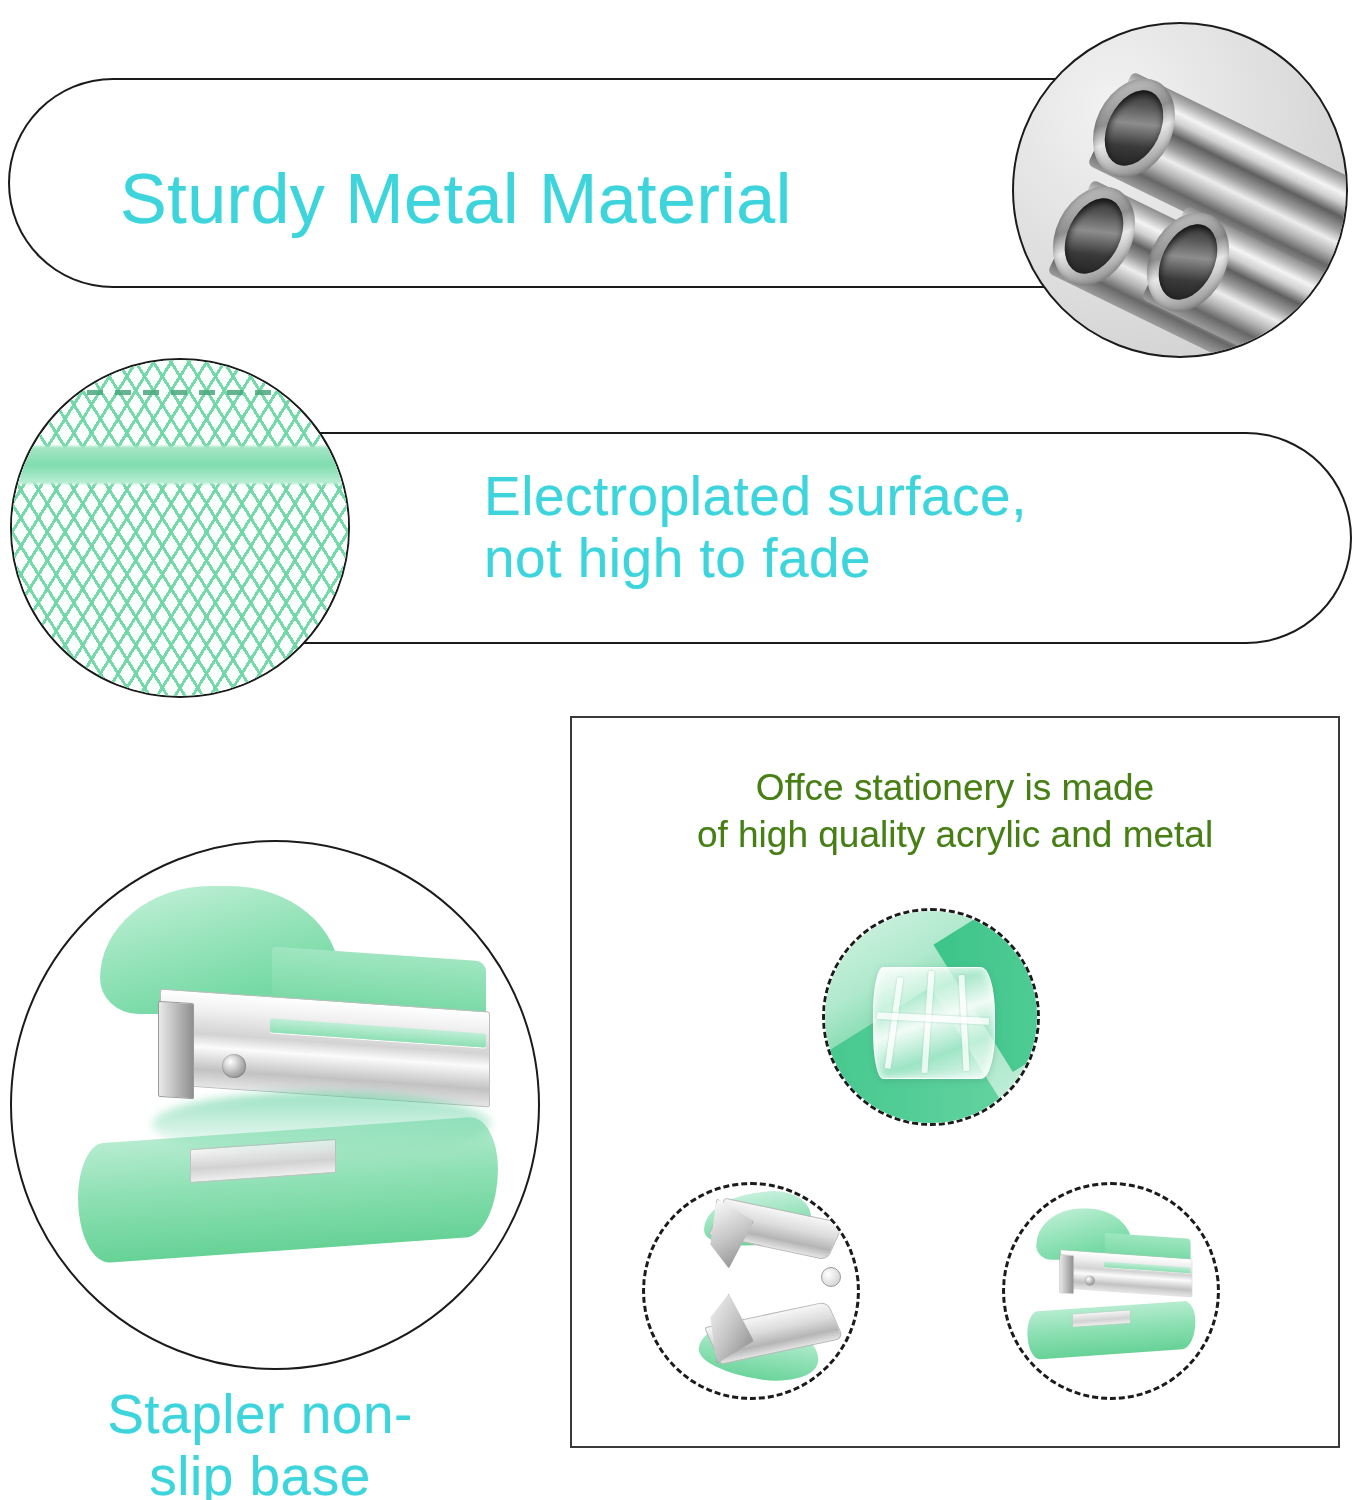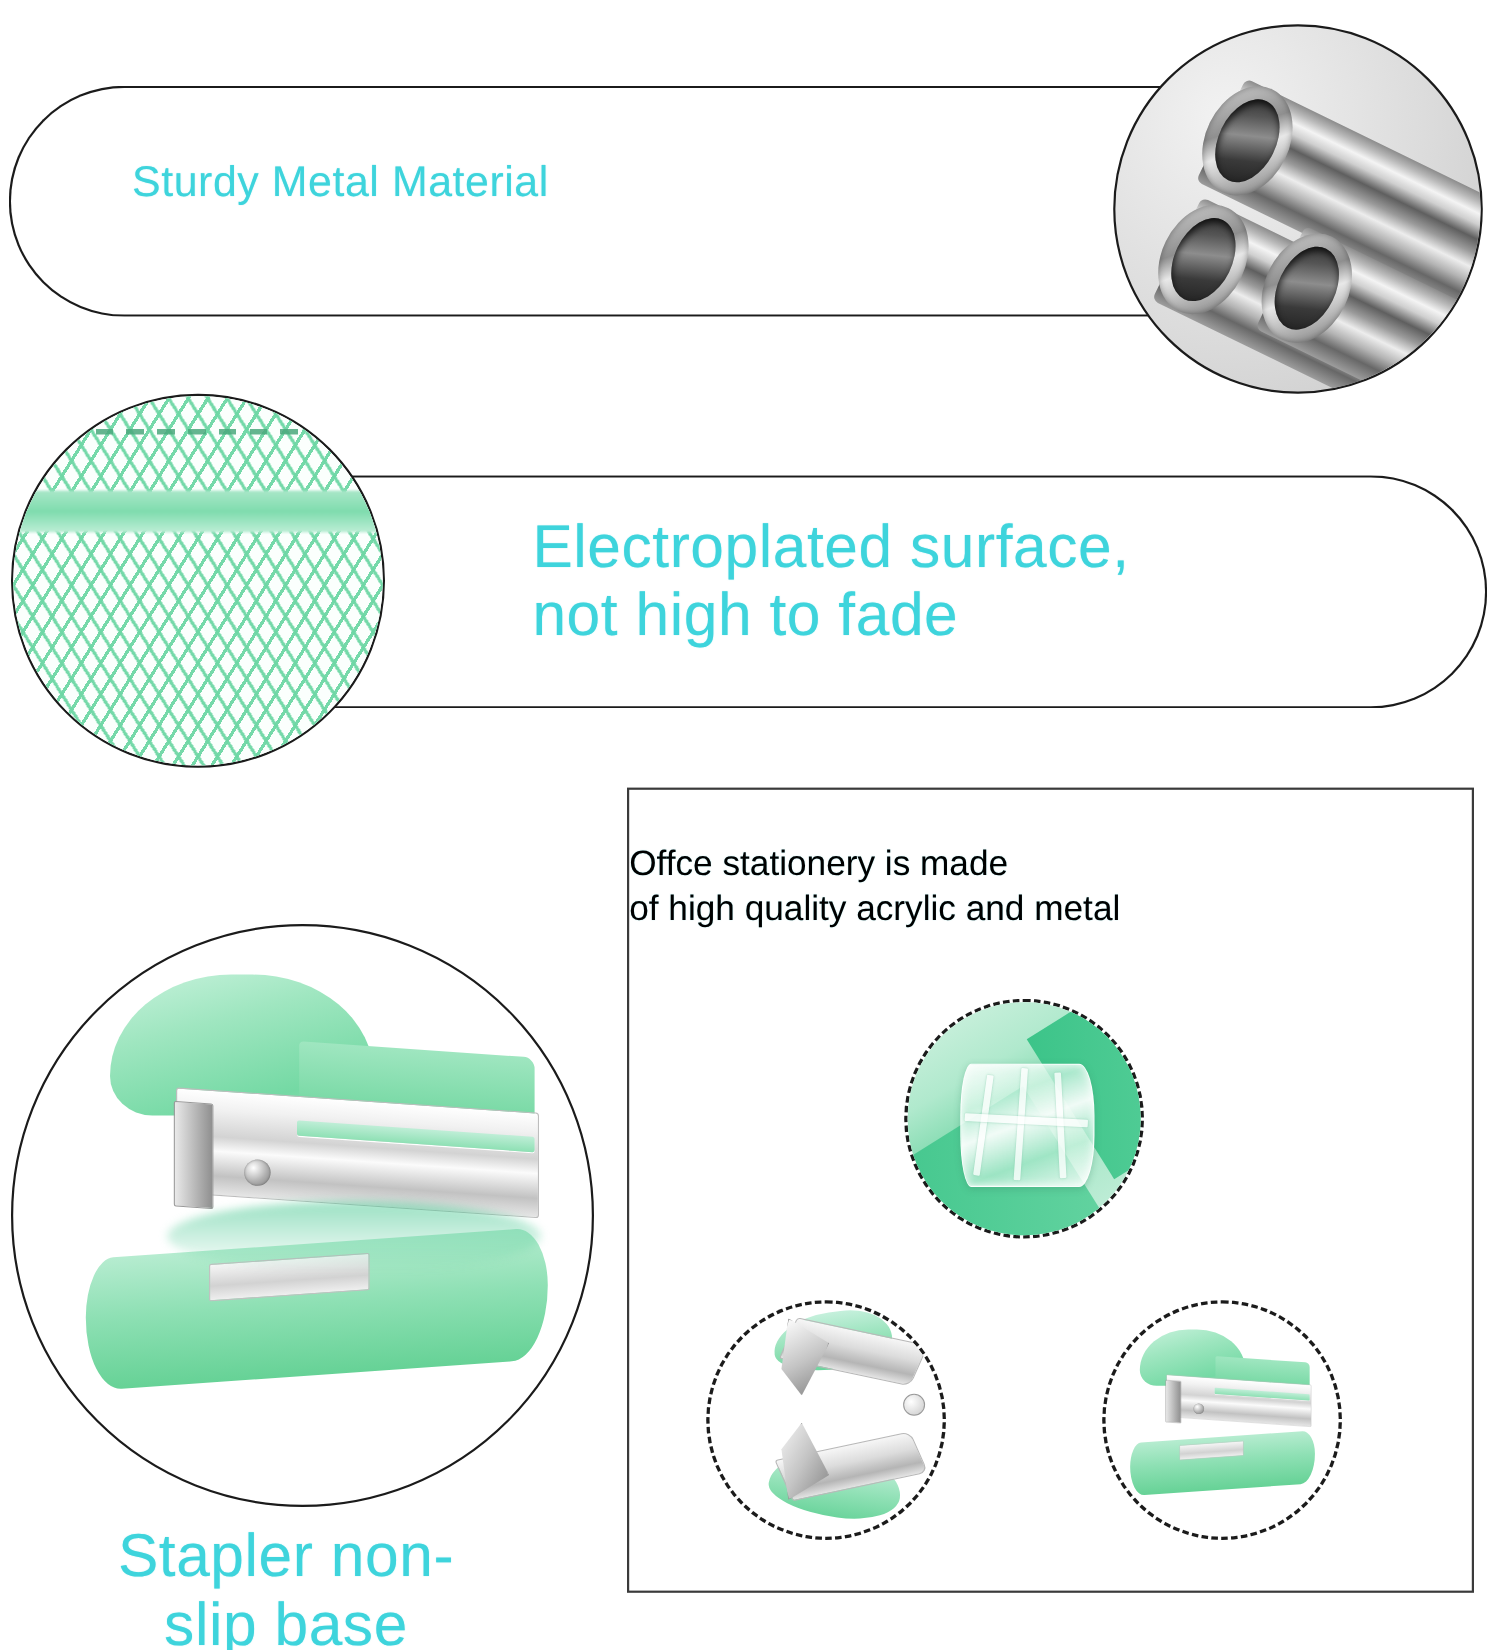--- a/index.html
+++ b/index.html
@@ -42,22 +42,22 @@
     left: 8px;
     top: 78px;
     width: 1130px;
     height: 210px;
     border-radius: 105px 0 0 105px;
     border-right: none;
   }
 
   #feature-1-text {
     left: 120px;
-    top: 144px;
-    font-size: 39px;
+    top: 160px;
+    font-size: 70px;
   }
 
   
   #metal-circle {
     position: absolute;
     left: 1012px;
     top: 22px;
     width: 336px;
     height: 336px;
     border-radius: 50%;
@@ -237,22 +237,23 @@
     height: 732px;
     border: 2.5px solid #3a3a3a;
     background: #ffffff;
   }
 
   #panel-text {
     position: absolute;
     left: 0;
     top: 46px;
     width: 100%;
-    font-size: 32px;
-    color: #000000;
+    text-align: center;
+    font-size: 37px;
+    color: #4d7c0f;
     line-height: 1.28;
     white-space: pre-line;
     text-shadow: 0 0 1px rgba(62,212,220,.5);
   }
 
   .dashed-circle {
     position: absolute;
     border-radius: 50%;
     border: 3px dashed #1b1b1b;
     overflow: hidden;

